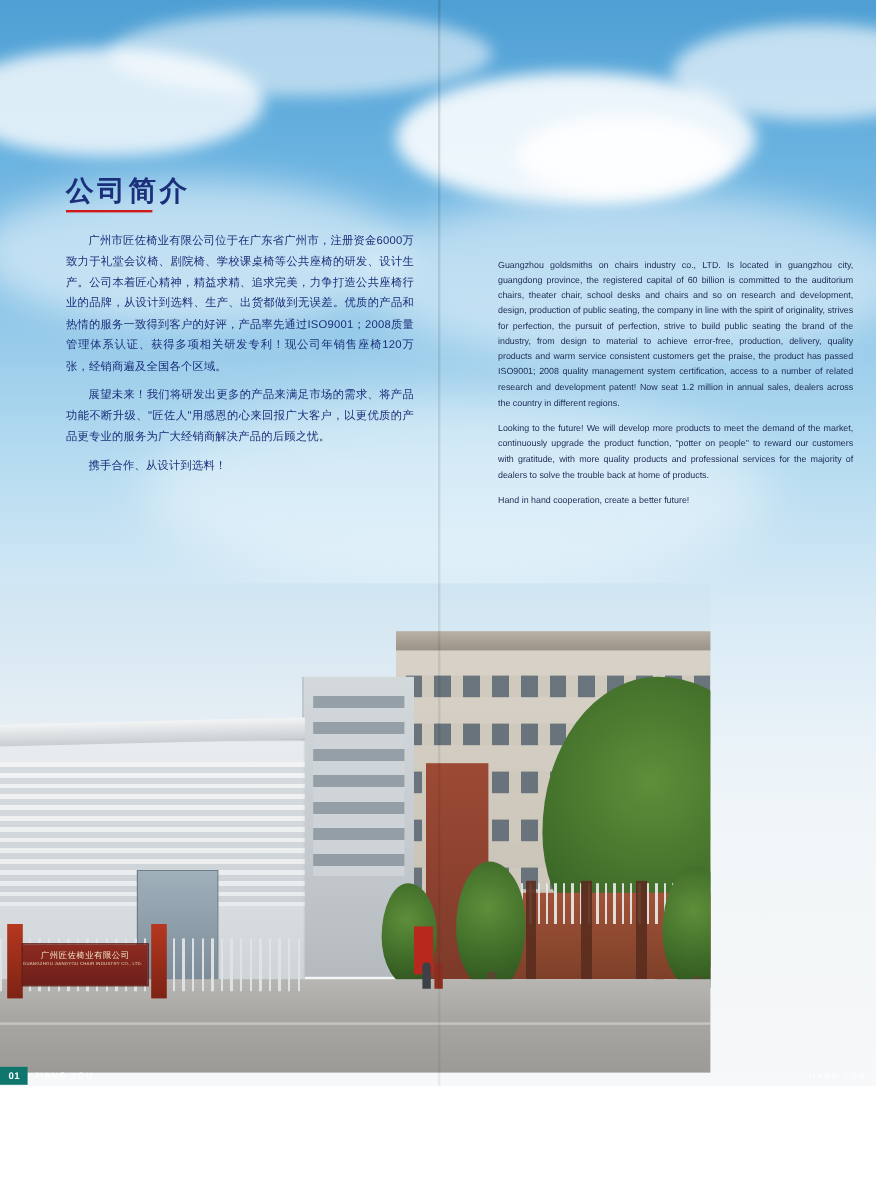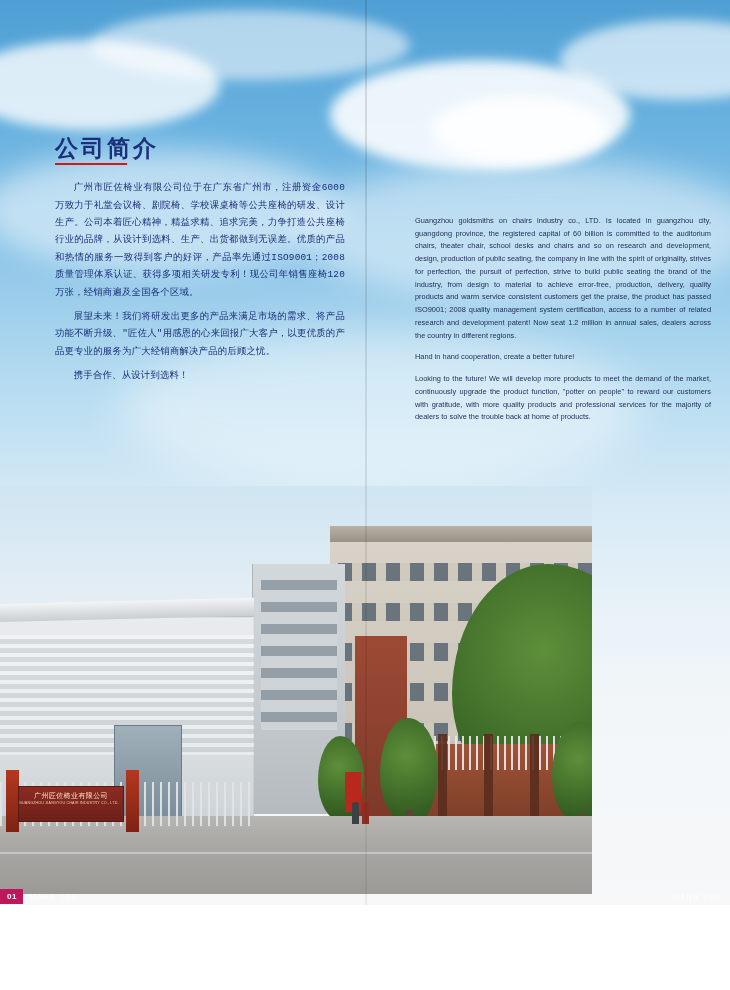--- a/index.html
+++ b/index.html
@@ -61,21 +61,21 @@
     width: 2px;
     height: 905px;
     background: linear-gradient(180deg, rgba(0,0,0,0.12), rgba(0,0,0,0.06));
     z-index: 6;
   }
 
   
   .left-col {
     position: absolute;
     left: 55px;
-    top: 136px;
+    top: 148px;
     width: 290px;
     z-index: 5;
   }
   .title-cn {
     font-family: "DejaVu Sans", sans-serif;
     font-size: 23px;
     font-weight: bold;
     color: #1b2f7a;
     letter-spacing: 3px;
     line-height: 1.1;
@@ -89,21 +89,21 @@
     letter-spacing: 1.2px;
     margin: 0 0 8px 0;
   }
   .title-rule {
     width: 72px;
     height: 2px;
     background: #d01a1a;
     margin-bottom: 14px;
   }
   .cn-para {
-    font-family: Liberation Mono, monospace;
+    font-family: Liberation Sans, sans-serif;
     font-size: 9.4px;
     line-height: 1.85;
     color: #1b2f7a;
     text-align: justify;
     margin: 0 0 7px 0;
     text-indent: 2em;
     letter-spacing: .2px;
   }
 
   
@@ -298,21 +298,21 @@
     bottom: 85px;
     width: 365px;
     height: 18px;
     background: rgba(255,255,255,0.0);
     z-index: 7;
     display: flex;
     align-items: center;
   }
   .pg-num {
     display: inline-block;
-    background: #be185d;
+    background: #0f766e;
     color: #ffffff;
     font-size: 8px;
     font-weight: bold;
     padding: 3px 6px 3px 7px;
     letter-spacing: .5px;
     font-family: "Liberation Sans", sans-serif;
   }
   .pg-label {
     font-size: 6.5px;
     color: #ffffff;
@@ -367,22 +367,22 @@
     <div class="title-cn">公司简介</div>
     <div class="title-rule"></div>
 
     <p class="cn-para">广州市匠佐椅业有限公司位于在广东省广州市，注册资金6000万致力于礼堂会议椅、剧院椅、学校课桌椅等公共座椅的研发、设计生产。公司本着匠心精神，精益求精、追求完美，力争打造公共座椅行业的品牌，从设计到选料、生产、出货都做到无误差。优质的产品和热情的服务一致得到客户的好评，产品率先通过ISO9001；2008质量管理体系认证、获得多项相关研发专利！现公司年销售座椅120万张，经销商遍及全国各个区域。</p>
     <p class="cn-para">展望未来！我们将研发出更多的产品来满足市场的需求、将产品功能不断升级、"匠佐人"用感恩的心来回报广大客户，以更优质的产品更专业的服务为广大经销商解决产品的后顾之忧。</p>
     <p class="cn-para">携手合作、从设计到选料！</p>
   </div>
 
   <div class="right-col">
     <p class="en-para">Guangzhou goldsmiths on chairs industry co., LTD. Is located in guangzhou city, guangdong province, the registered capital of 60 billion is committed to the auditorium chairs, theater chair, school desks and chairs and so on research and development, design, production of public seating, the company in line with the spirit of originality, strives for perfection, the pursuit of perfection, strive to build public seating the brand of the industry, from design to material to achieve error-free, production, delivery, quality products and warm service consistent customers get the praise, the product has passed ISO9001; 2008 quality management system certification, access to a number of related research and development patent! Now seat 1.2 million in annual sales, dealers across the country in different regions.</p>
+    <p class="en-para">Looking to the future! We will develop more products to meet the demand of the market, continuously upgrade the product function, "potter on people" to reward our customers with gratitude, with more quality products and professional services for the majority of dealers to solve the trouble back at home of products.</p>
     <p class="en-para">Hand in hand cooperation, create a better future!</p>
-    <p class="en-para">Looking to the future! We will develop more products to meet the demand of the market, continuously upgrade the product function, "potter on people" to reward our customers with gratitude, with more quality products and professional services for the majority of dealers to solve the trouble back at home of products.</p>
   </div>
 
   <div class="photo">
     <div class="ph-sky"></div>
 
     <div class="bld-main">
       <div class="windows" style="top:22px"></div>
       <div class="windows" style="top:62px"></div>
       <div class="windows" style="top:102px"></div>
       <div class="windows" style="top:142px"></div>

